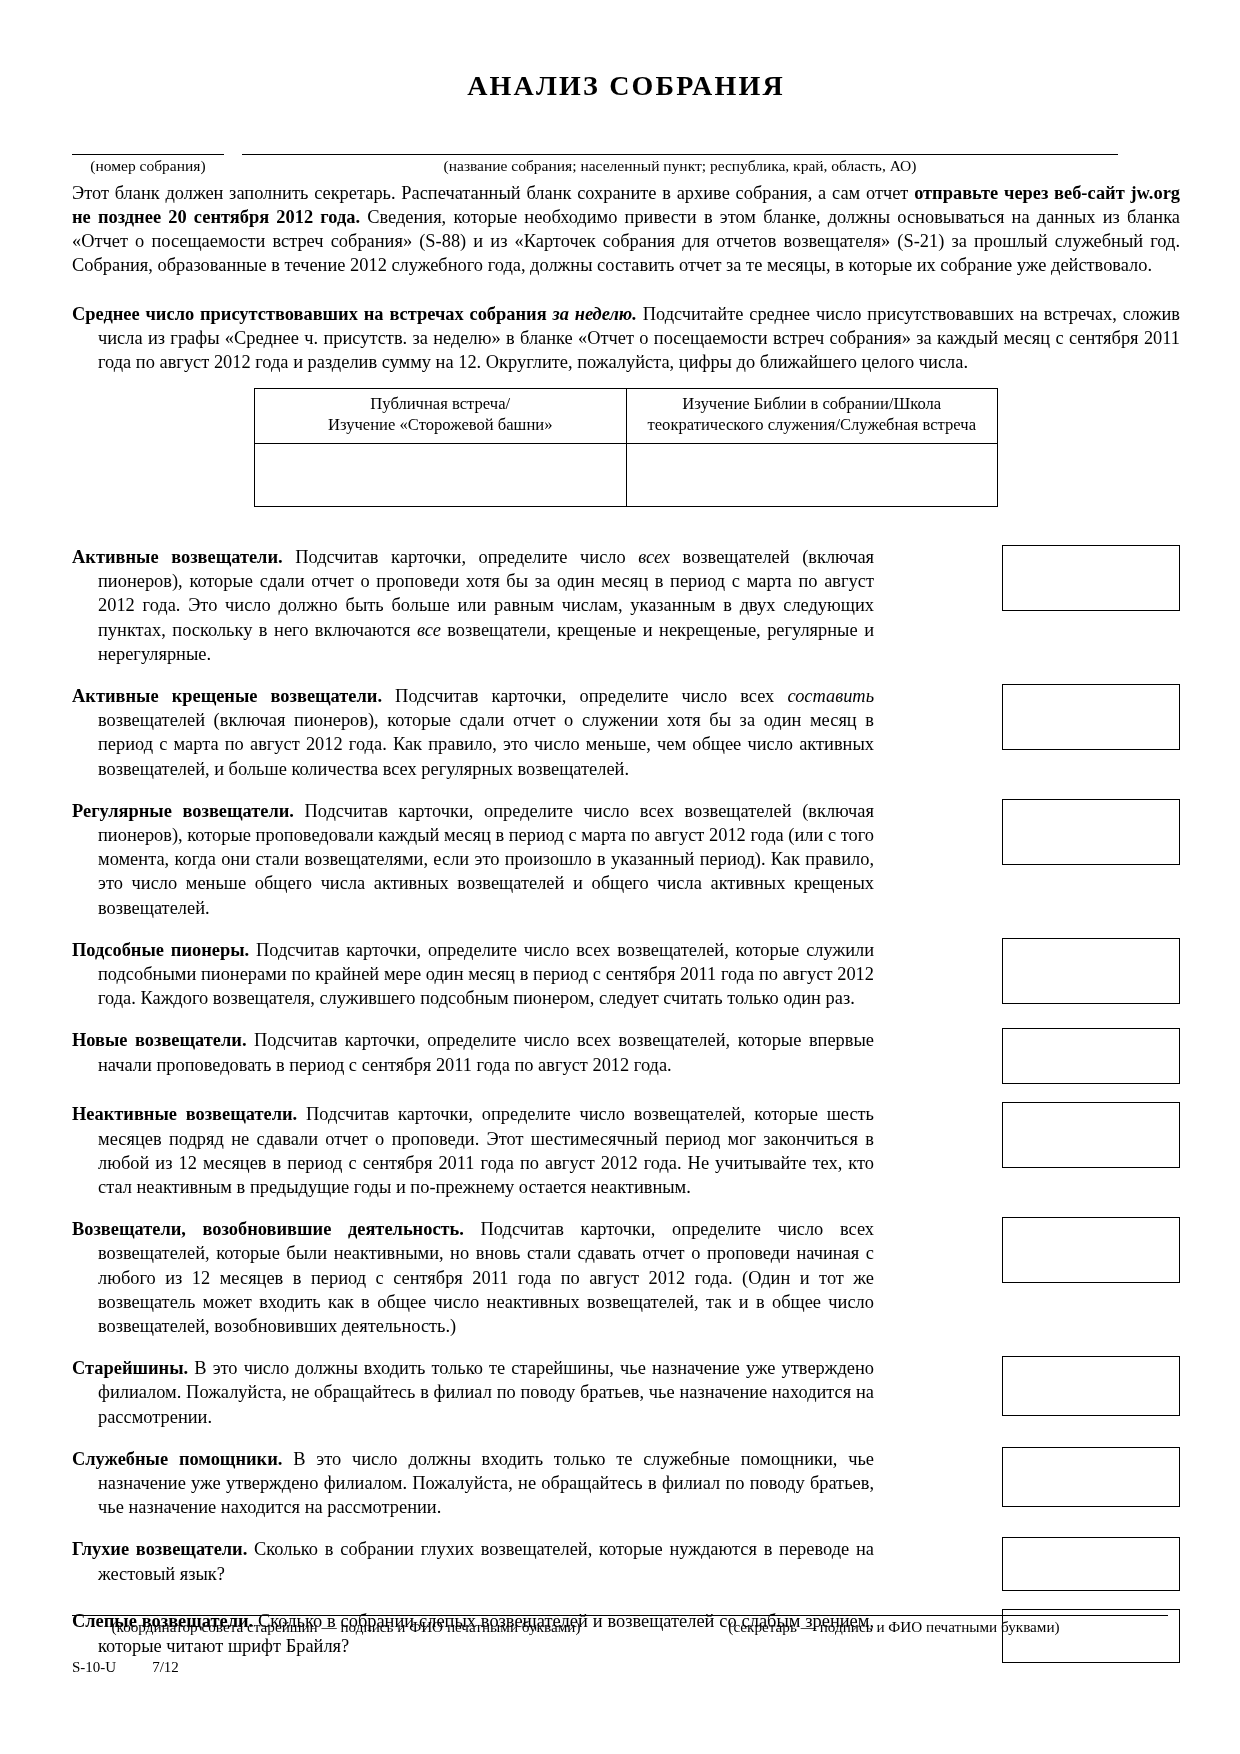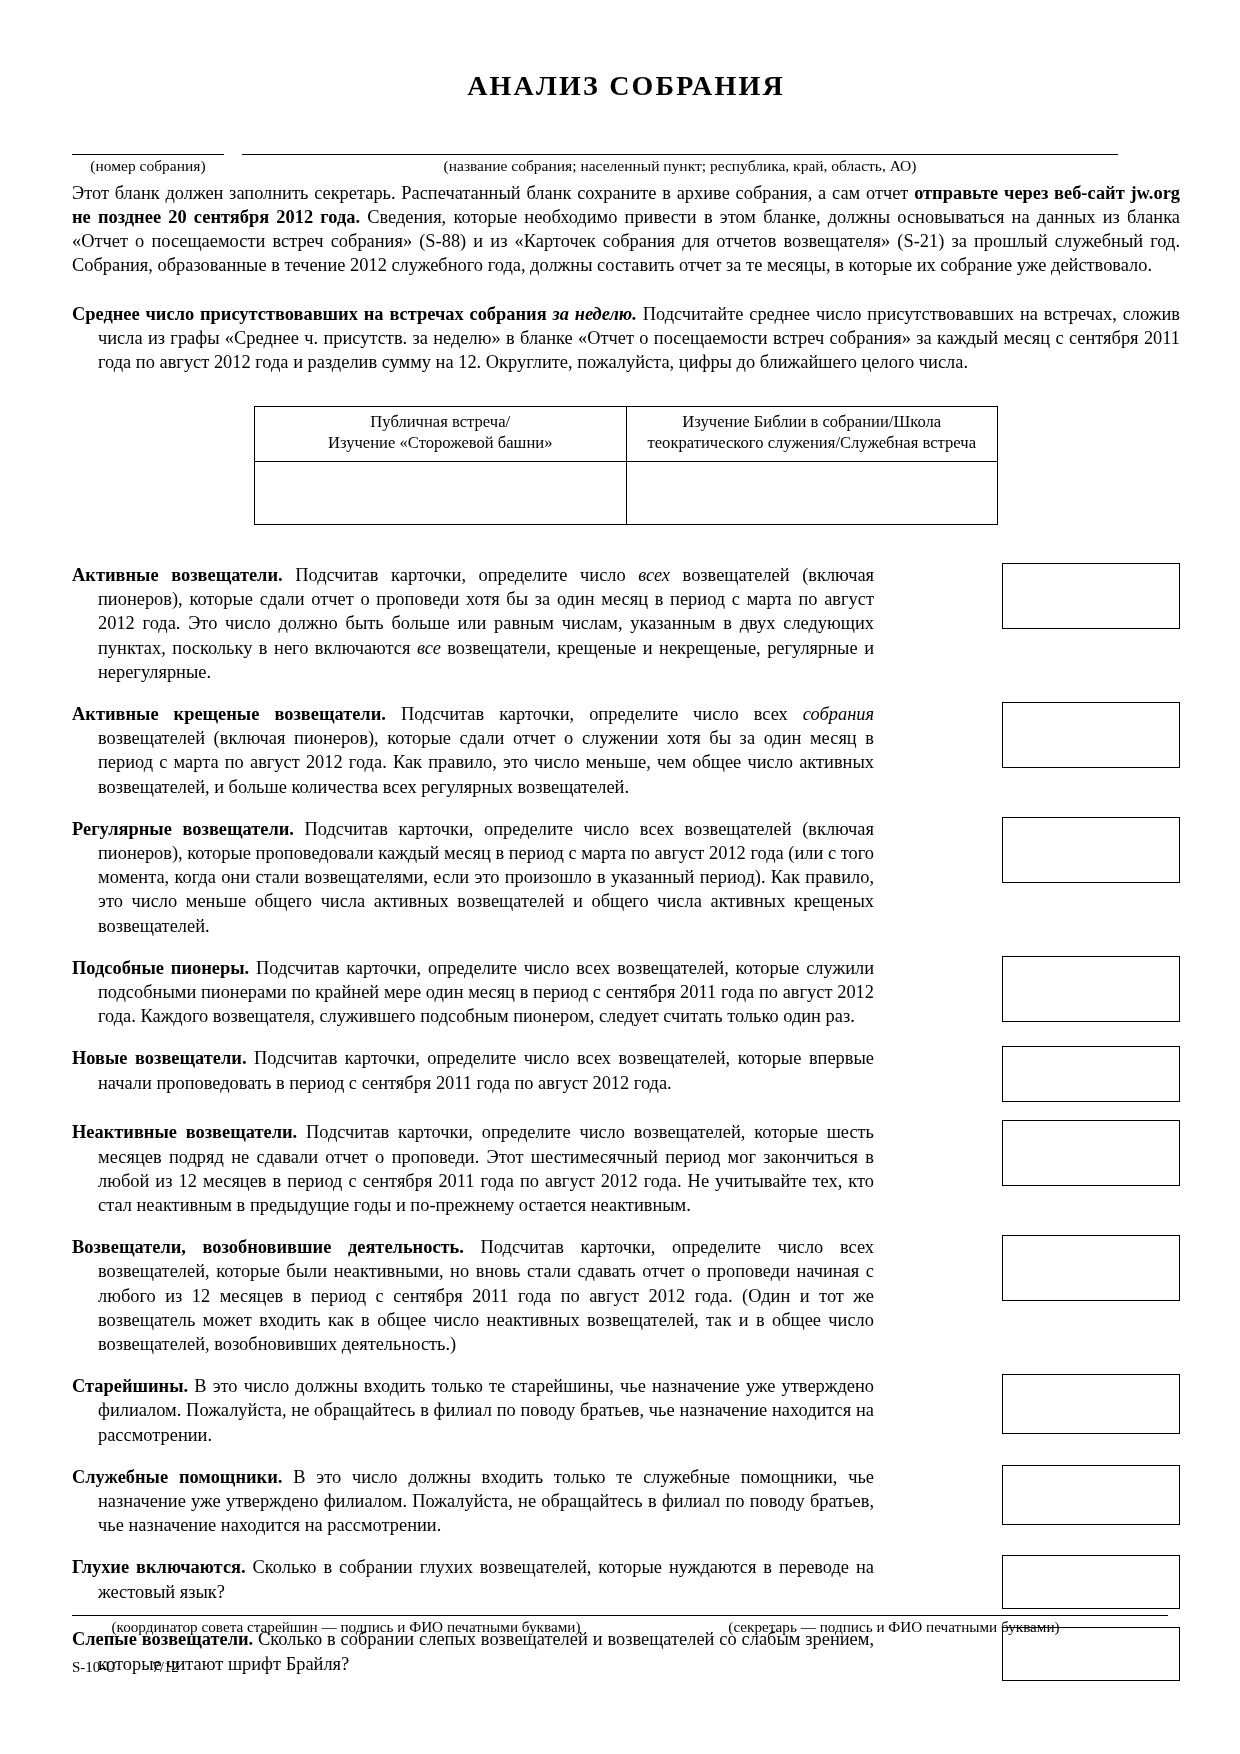--- a/index.html
+++ b/index.html
@@ -75,21 +75,21 @@
   }
   .sec-avg .body-ind {
     display: block;
     padding-left: 26px;
     text-indent: -26px;
   }
 
   
   table.att {
     border-collapse: collapse;
-    margin: 32px auto 0 auto;
+    margin: 14px auto 0 auto;
     width: 744px;
     table-layout: fixed;
   }
   table.att th, table.att td {
     border: 1.4px solid #000;
     font-weight: normal;
     font-size: 16.6px;
     line-height: 1.26;
     text-align: center;
     padding: 5px 6px 7px 6px;
@@ -200,21 +200,21 @@
   <div class="items">
 
     <div class="item">
       <div class="item-text"><b>Активные возвещатели.</b><span> Подсчитав карточки, определите число </span><i>всех</i><span> возвещателей (включая пионеров), которые сдали отчет о проповеди хотя бы за один месяц в период с марта по август 2012 года. Это число должно быть больше или равным числам, указанным в двух следующих пунктах, поскольку в него включаются </span><i>все</i><span> возвещатели, крещеные и некрещеные, регулярные и нерегулярные.</span></div>
       <div class="item-box-wrap">
           <div class="answer-box" style="height:64px"></div>
         </div>
     </div>
 
     <div class="item">
-      <div class="item-text"><b>Активные крещеные возвещатели.</b><span> Подсчитав карточки, определите число всех </span><i>собрания</i><span> возвещателей (включая пионеров), которые сдали отчет о служении хотя бы за один месяц в период с марта по август 2012 года. Как правило, это число меньше, чем общее число активных возвещателей, и больше количества всех регулярных возвещателей.</span></div>
+      <div class="item-text"><b>Активные крещеные возвещатели.</b><span> Подсчитав карточки, определите число всех </span><i>составить</i><span> возвещателей (включая пионеров), которые сдали отчет о служении хотя бы за один месяц в период с марта по август 2012 года. Как правило, это число меньше, чем общее число активных возвещателей, и больше количества всех регулярных возвещателей.</span></div>
       <div class="item-box-wrap">
           <div class="answer-box" style="height:64px"></div>
         </div>
     </div>
 
     <div class="item">
       <div class="item-text"><b>Регулярные возвещатели.</b><span> Подсчитав карточки, определите число всех возвещателей (включая пионеров), которые проповедовали каждый месяц в период с марта по август 2012 года (или с того момента, когда они стали возвещателями, если это произошло в указанный период). Как правило, это число меньше общего числа активных возвещателей и общего числа активных крещеных возвещателей.</span></div>
       <div class="item-box-wrap">
           <div class="answer-box" style="height:64px"></div>
         </div>
@@ -256,21 +256,21 @@
     </div>
 
     <div class="item">
       <div class="item-text"><b>Служебные помощники.</b><span> В это число должны входить только те служебные помощники, чье назначение уже утверждено филиалом. Пожалуйста, не обращайтесь в филиал по поводу братьев, чье назначение находится на рассмотрении.</span></div>
       <div class="item-box-wrap">
           <div class="answer-box" style="height:58px"></div>
         </div>
     </div>
 
     <div class="item">
-      <div class="item-text"><b>Глухие включаются.</b><span> Сколько в собрании глухих возвещателей, которые нуждаются в переводе на жестовый язык?</span></div>
+      <div class="item-text"><b>Глухие возвещатели.</b><span> Сколько в собрании глухих возвещателей, которые нуждаются в переводе на жестовый язык?</span></div>
       <div class="item-box-wrap">
           <div class="answer-box" style="height:52px"></div>
         </div>
     </div>
 
     <div class="item">
       <div class="item-text"><b>Слепые возвещатели.</b><span> Сколько в собрании слепых возвещателей и возвещателей со слабым зрением, которые читают шрифт Брайля?</span></div>
       <div class="item-box-wrap">
           <div class="answer-box" style="height:52px"></div>
         </div>

